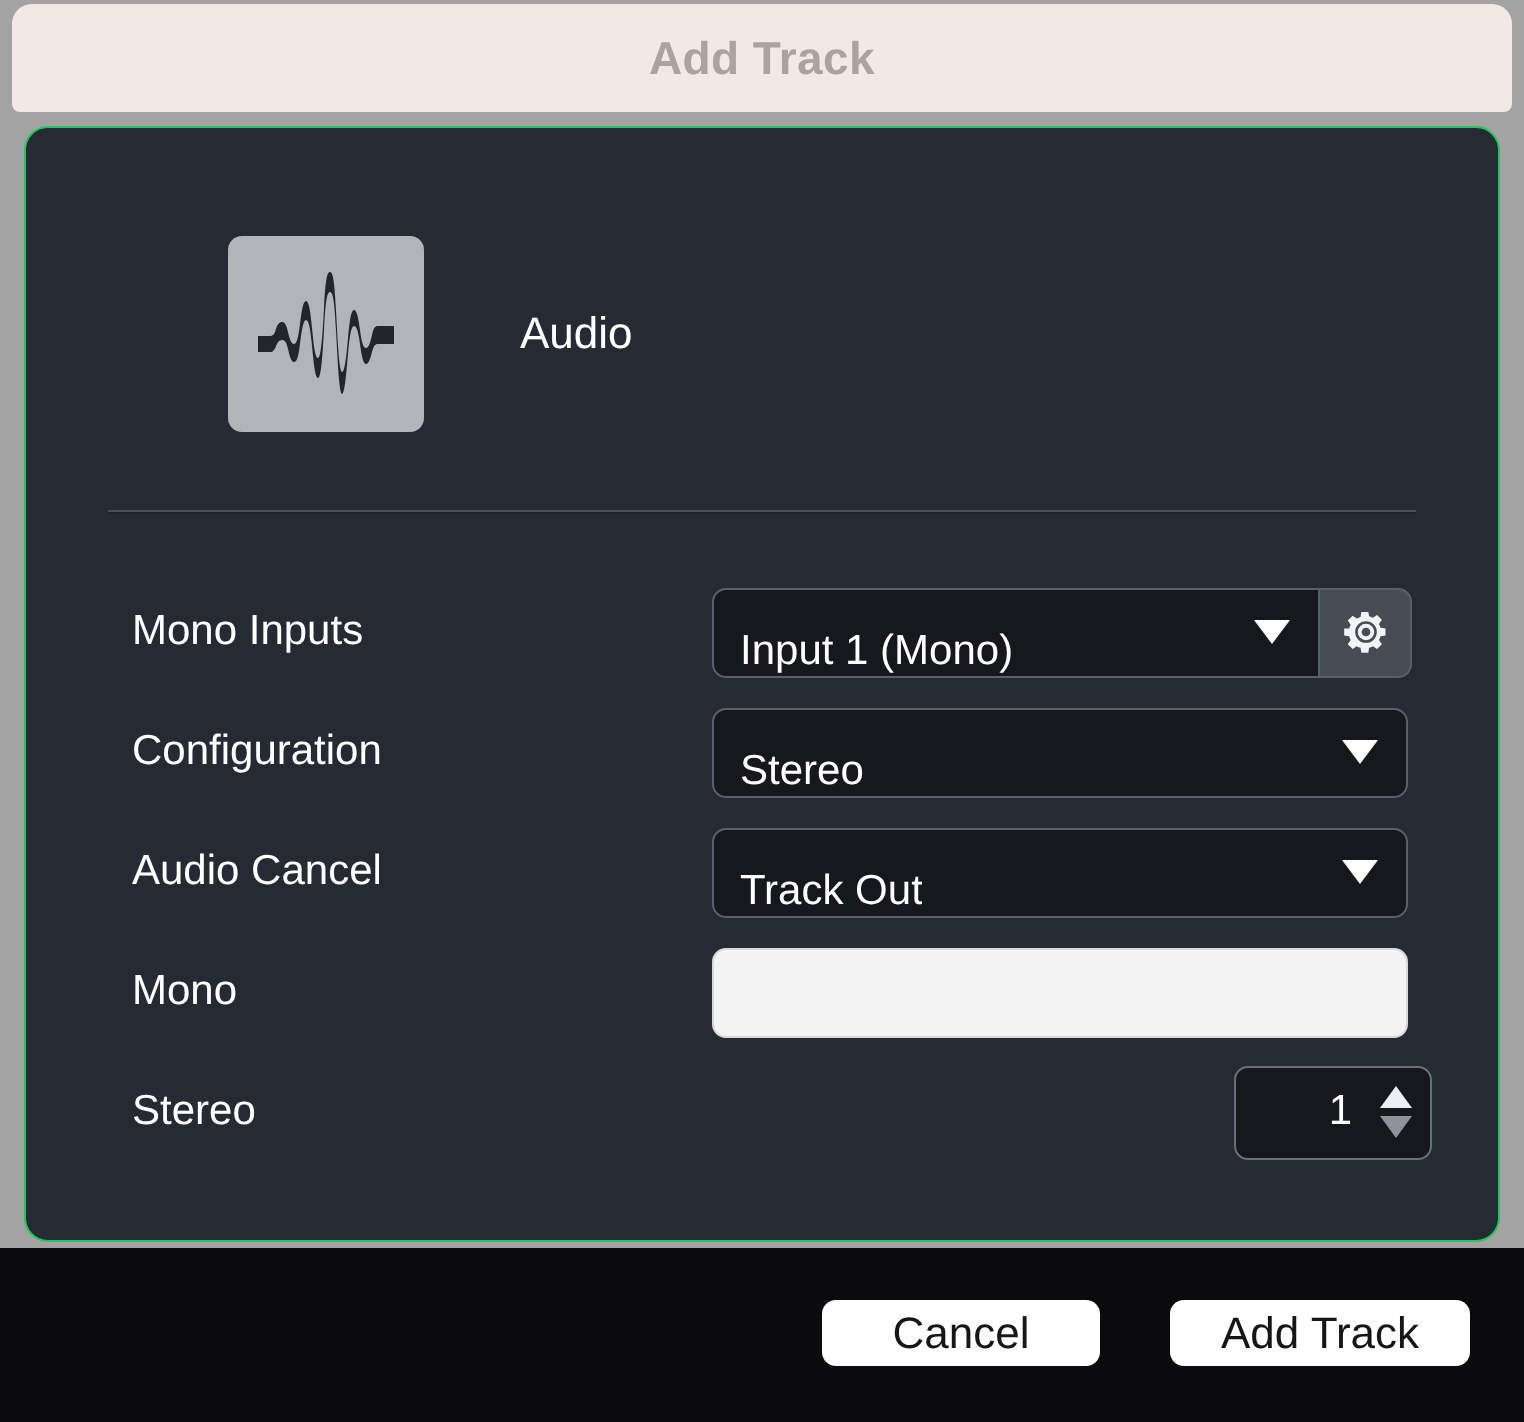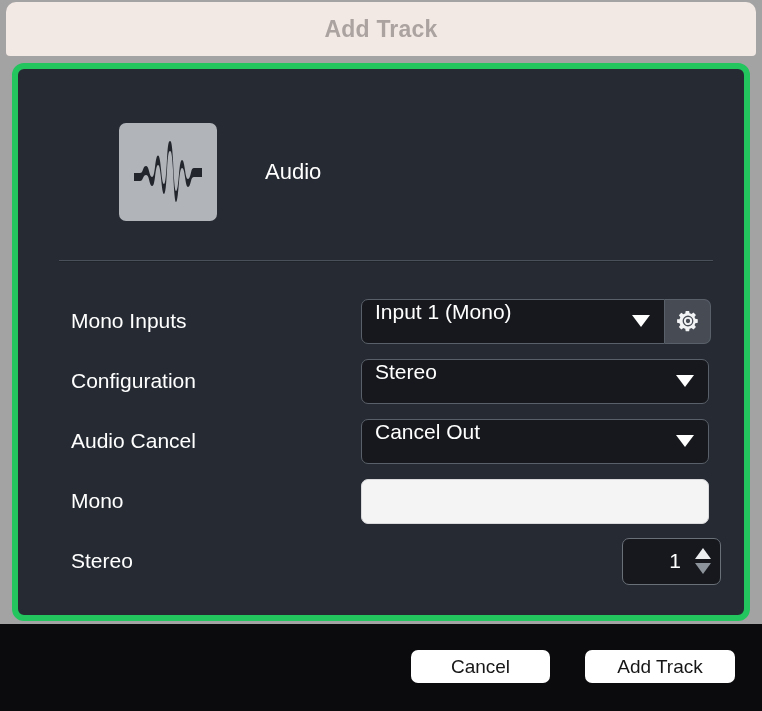--- a/index.html
+++ b/index.html
@@ -46,21 +46,21 @@
   }
 
   
   #panel {
     position: absolute;
     left: 12px;
     top: 63px;
     width: 738px;
     height: 558px;
     background: #262b33;
-    border: 6px solid #22c55e;
+    border: 1px solid #22c55e;
     border-radius: 12px;
     box-sizing: border-box;
   }
 
   
   #track-type {
     position: absolute;
     left: 101px;
     top: 54px;
     display: flex;
@@ -122,21 +122,21 @@
 
   
   .select {
     position: relative;
     height: 45px;
     background: #16181d;
     border: 1px solid #5a6069;
     border-radius: 7px;
     box-sizing: border-box;
     display: flex;
-    align-items: flex-start;
+    align-items: flex-end;
     cursor: default;
   }
   .select .sel-text {
     font-size: 21px;
     color: #ffffff;
     padding-left: 13px;
     white-space: nowrap;
     overflow: hidden;
   }
   .caret {
@@ -239,21 +239,21 @@
     background: #0b0b0d;
   }
   .footer-btn {
     position: absolute;
     top: 26px;
     height: 33px;
     background: #ffffff;
     border: none;
     border-radius: 7px;
     font-family: "Liberation Sans", sans-serif;
-    font-size: 19px;
+    font-size: 22px;
     color: #161616;
     cursor: default;
     padding: 0;
   }
   #cancel-btn { left: 411px; width: 139px; }
   #add-track-btn { left: 585px; width: 150px; }
 </style>
 </head>
 <body>
 
@@ -303,21 +303,21 @@
             <span class="sel-text">Stereo</span>
             <span class="caret"></span>
           </div>
         </div>
       </div>
 
       <div class="form-row">
         <span class="row-label">Audio Cancel</span>
         <div class="row-control">
           <div class="select wide">
-            <span class="sel-text">Cancel Out</span>
+            <span class="sel-text">Track Out</span>
             <span class="caret"></span>
           </div>
         </div>
       </div>
 
       <div class="form-row">
         <span class="row-label">Mono</span>
         <div class="row-control">
           <input class="text-input" type="text" value="" style="">
         </div>

